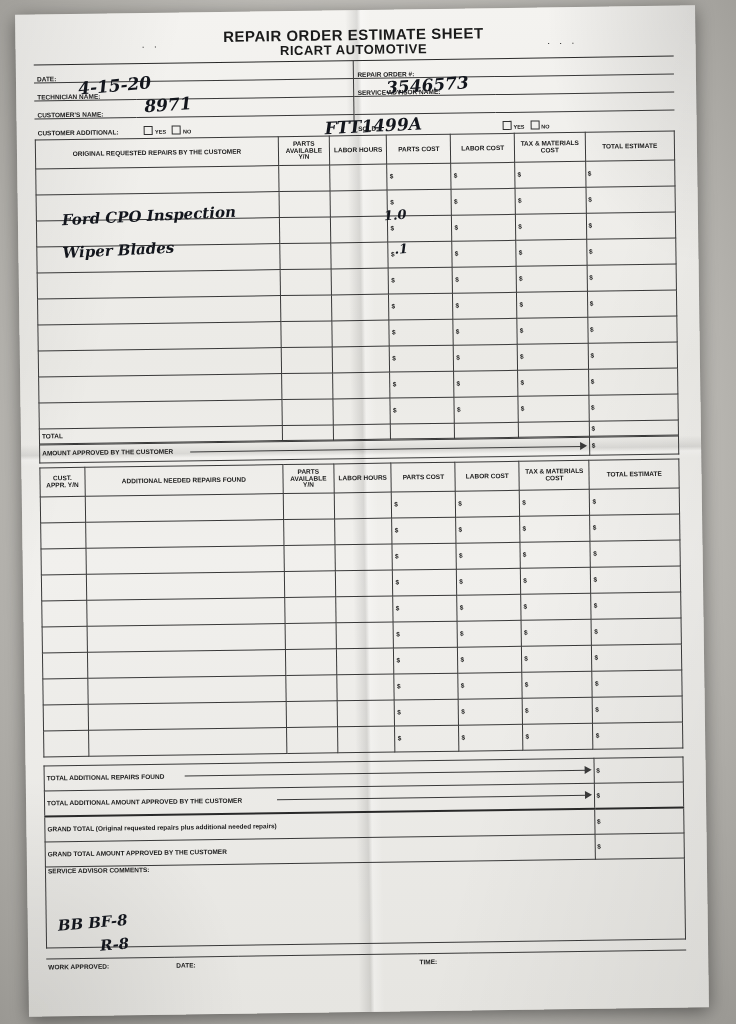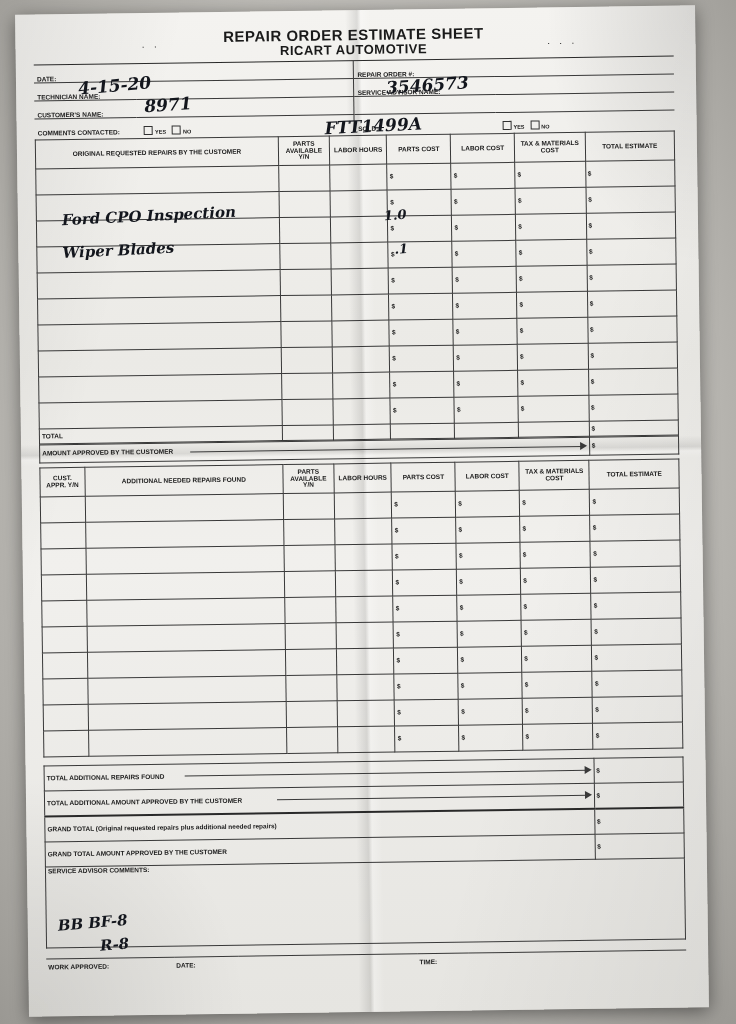--- a/index.html
+++ b/index.html
@@ -118,21 +118,21 @@
           <td class="leftbox">SERVICE ADVISOR NAME:</td>
           <td></td>
         </tr>
         <tr>
           <td>CUSTOMER'S NAME:</td>
           <td></td>
           <td class="leftbox"></td>
           <td></td>
         </tr>
         <tr>
-          <td class="nolineb">COMMENTS CONTACTED:</td>
+          <td class="nolineb">CUSTOMER ADDITIONAL:</td>
           <td class="nolineb">
             <span class="chk"></span><span class="tiny2">YES</span>
             <span class="chk"></span><span class="tiny2">NO</span>
           </td>
           <td class="nolineb leftbox">SOLD:</td>
           <td class="nolineb">
             <span class="chk"></span><span class="tiny2">YES</span>
             <span class="chk"></span><span class="tiny2">NO</span>
           </td>
         </tr>

